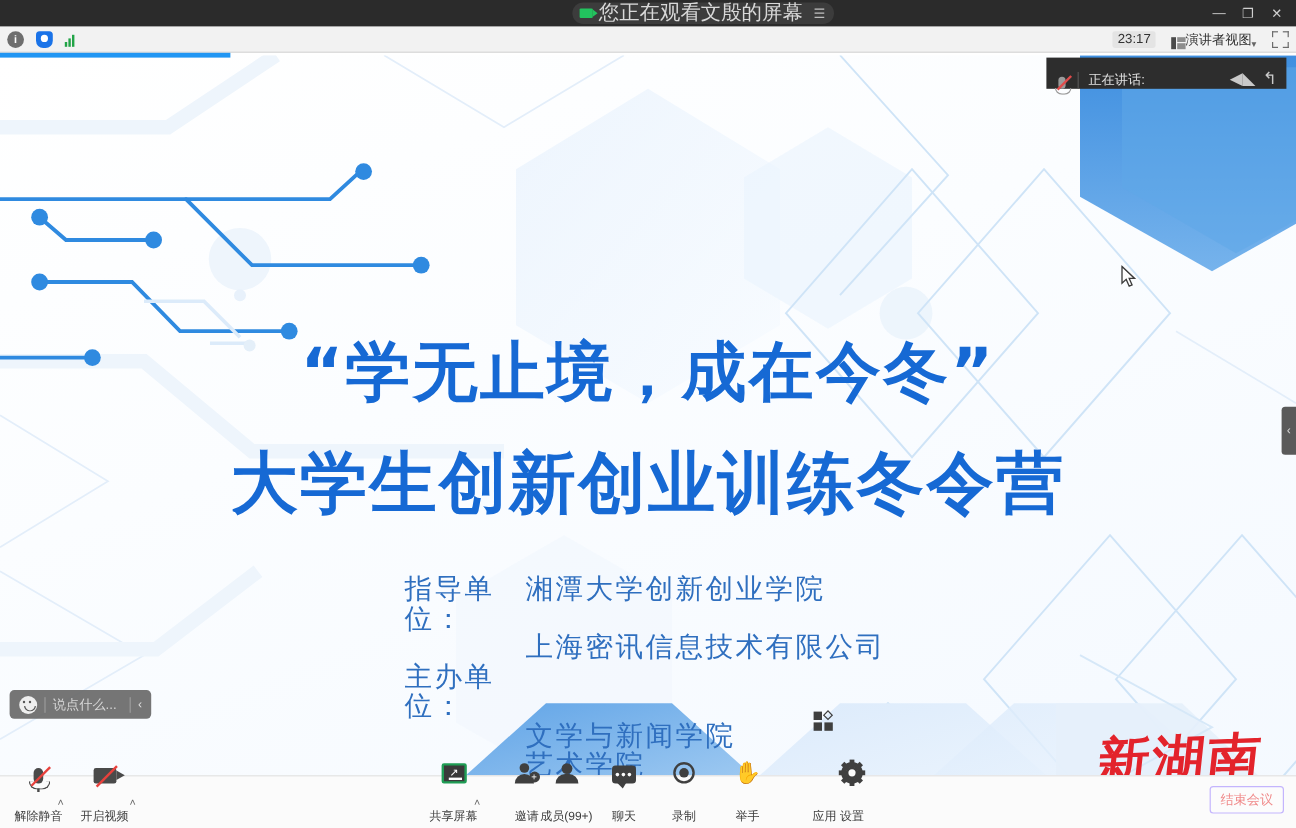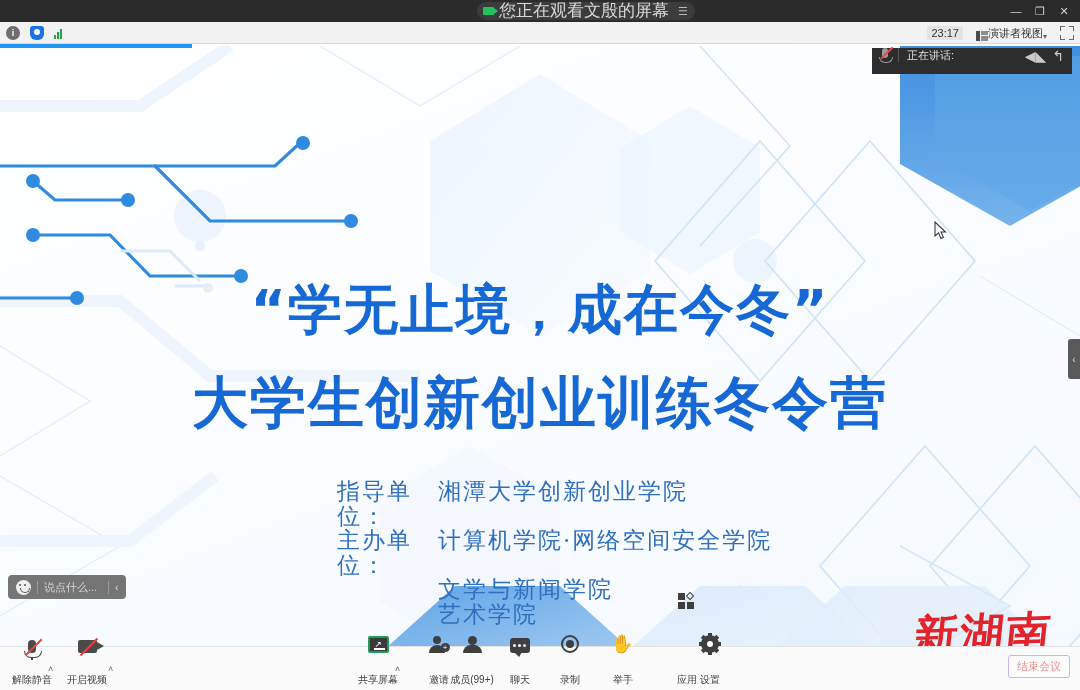--- a/index.html
+++ b/index.html
@@ -100,21 +100,21 @@
   #wm-cn {
     font-family:"DejaVu Serif","Liberation Serif",serif;
     font-size:44px; font-weight:bold; color:#e3232b; letter-spacing:2px;
     transform:skewX(-8deg) rotate(-2deg); line-height:48px;
   }
   #wm-en { font-size:17px; color:#c8a86a; letter-spacing:3px; margin-top:2px; }
 
   
   #speakpanel {
     position:absolute; right:8px; top:48px; width:200px; height:26px;
-    background:#2d2d2d; display:flex; align-items:flex-start; z-index:40;
+    background:#2d2d2d; display:flex; align-items:flex-end; z-index:40;
   }
   #spk-mic { width:26px; display:flex; align-items:center; justify-content:center; position:relative; }
   .micshape { width:6px; height:10px; border-radius:3px; background:#9a9a9a; position:relative; }
   .micshape::after { content:""; position:absolute; left:-3px; top:9px; width:12px; height:5px;
     border:1.4px solid #9a9a9a; border-top:none; border-radius:0 0 7px 7px; }
   .micslash { position:absolute; left:7px; top:4px; width:16px; height:2px; background:#e04b4b;
     transform:rotate(-45deg); }
   #spk-divider { width:1px; height:14px; background:#555; }
   #spk-text { color:#e0e0e0; font-size:11px; margin-left:8px; flex:1; }
   #spk-icons { display:flex; align-items:center; gap:6px; padding-right:8px; }
@@ -364,22 +364,25 @@
 
   <div class="titleline" id="title1">“学无止境，成在今冬”</div>
   <div class="titleline" id="title2">大学生创新创业训练冬令营</div>
 
   <div id="orgblock">
     <div class="orgrow">
       <span class="orglabel">指导单位：</span>
       <span class="orgvalue">湘潭大学创新创业学院</span>
     </div>
     <div class="orgrow">
+      <span class="orglabel"></span>
+      <span class="orgvalue">上海密讯信息技术有限公司</span>
+    </div>
+    <div class="orgrow">
       <span class="orglabel">主办单位：</span>
-      <span class="orgvalue">计算机学院·网络空间安全学院</span>
     </div>
     <div class="orgrow">
       <span class="orglabel"></span>
       <span class="orgvalue">文学与新闻学院</span>
     </div>
     <div class="orgrow">
       <span class="orglabel"></span>
       <span class="orgvalue">艺术学院</span>
     </div>
   </div>

